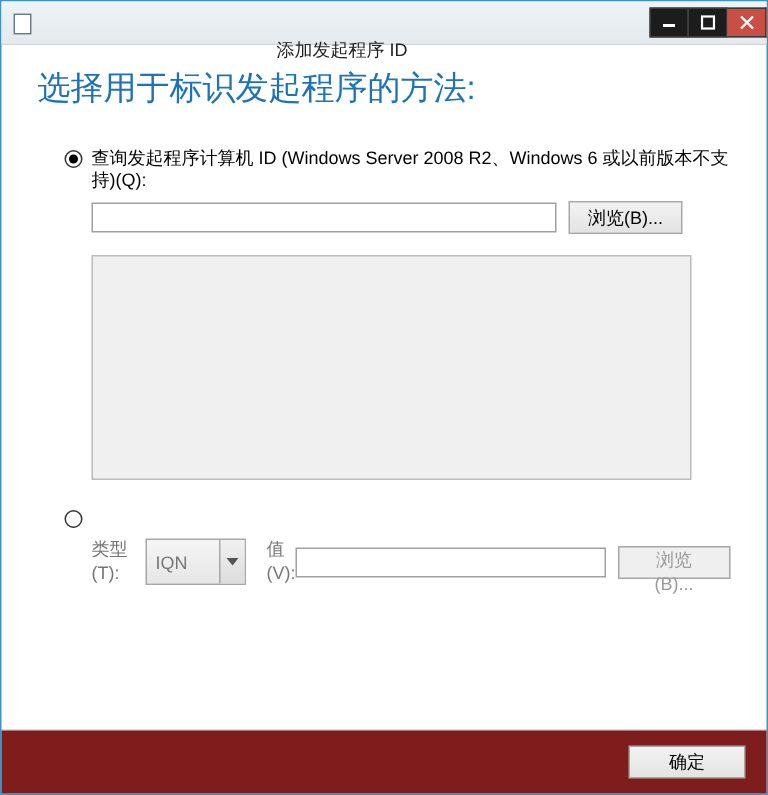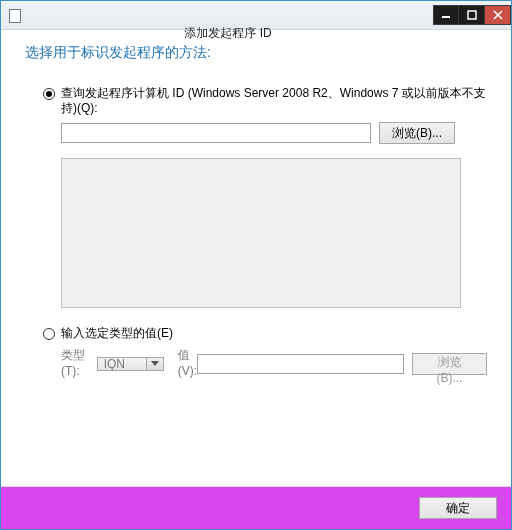--- a/index.html
+++ b/index.html
@@ -75,21 +75,21 @@
   .win-btn svg { display: block; }
   .content {
     flex: 1;
     padding: 14px 24px 10px 24px;
     box-sizing: border-box;
     display: flex;
     flex-direction: column;
   }
   .heading {
     color: #1e73b5;
-    font-size: 14px;
+    font-size: 22px;
     font-weight: normal;
     margin: 0 0 24px 0;
   }
   .option-group {
     margin-left: 18px;
   }
   .option {
     margin-bottom: 14px;
   }
   .opt-row {
@@ -161,21 +161,21 @@
   .type-row {
     display: flex;
     gap: 14px;
     margin-top: 4px;
   }
   .field-col { display: flex; flex-direction: row; align-items: center; }
   .small-label { margin-bottom: 2px; color: #777; }
   .combo {
     position: relative;
     width: 80px;
-    height: 14px;
+    height: 31px;
   }
   .combo-input {
     width: 100%;
     height: 100%;
     border: 1px solid #a7a7a7;
     background: linear-gradient(#f5f5f5,#e6e6e6);
     box-sizing: border-box;
     padding: 0 18px 0 6px;
     font-size: 12px;
     color: #777;
@@ -188,21 +188,21 @@
     width: 16px;
     border-left: 1px solid #a7a7a7;
     background: linear-gradient(#f0f0f0,#dcdcdc);
     display: flex;
     align-items: center;
     justify-content: center;
   }
   .disabled-text { color: #8a8a8a; }
   .footer {
     border-top: 1px solid #dadada;
-    background: #d946ef;
+    background: #7f1d1d;
     padding: 10px 14px;
     display: flex;
     justify-content: flex-end;
     gap: 20px;
   }
   .footer .btn { min-width: 78px; }
 </style>
 </head>
 <body>
 
@@ -232,38 +232,37 @@
   </div>
 
   <div class="content">
     <h1 class="heading">选择用于标识发起程序的方法:</h1>
 
     <div class="option-group">
 
       <div class="option">
         <label class="opt-row">
           <input type="radio" name="method" class="radio" checked="" style="">
-          <span class="opt-label">查询发起程序计算机 ID (Windows Server 2008 R2、Windows 7 或以前版本不支持)(Q):</span>
+          <span class="opt-label">查询发起程序计算机 ID (Windows Server 2008 R2、Windows 6 或以前版本不支持)(Q):</span>
         </label>
         <div class="opt-body row-flex">
           <input class="text" style="width: 310px;" value="">
           <button class="btn">浏览(B)...</button>
         </div>
       </div>
 
       <div class="option">
         <div class="opt-body">
           <div class="listbox"></div>
         </div>
       </div>
 
       <div class="option" style="margin-top:18px;">
         <label class="opt-row">
           <input type="radio" name="method" class="radio" style="">
-          <span class="opt-label">输入选定类型的值(E)</span>
         </label>
         <div class="opt-body">
           <div class="type-row">
             <div class="field-col">
               <span class="small-label">类型(T):</span>
               <div class="combo">
                 <input class="combo-input" readonly="" value="IQN" style="">
                 <div class="combo-btn">
                   <svg width="8" height="6">
                       <polygon points="0,0 8,0 4,5" fill="#555"></polygon>

